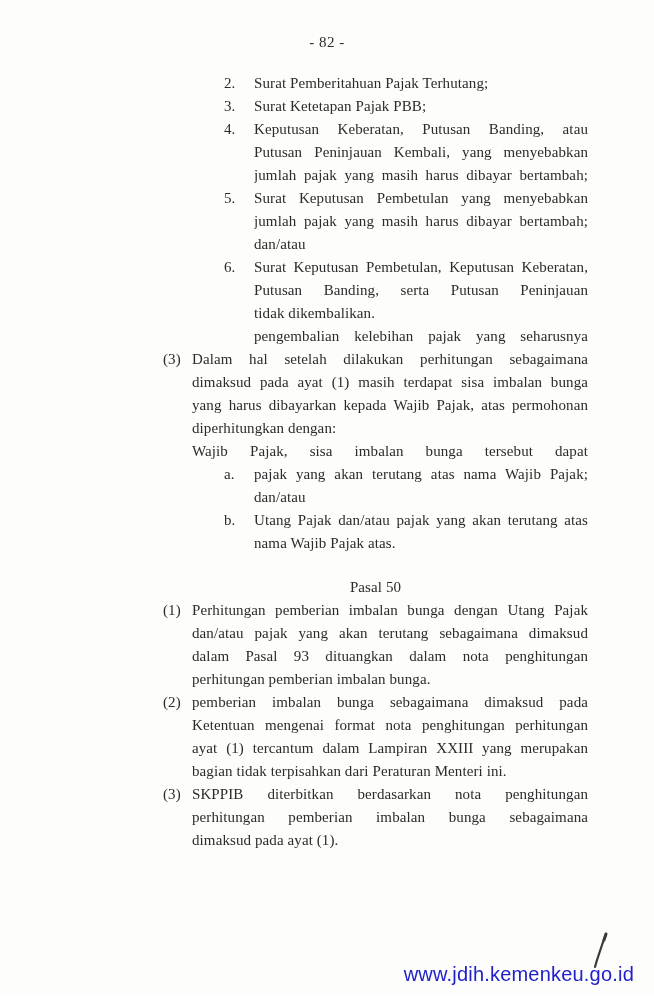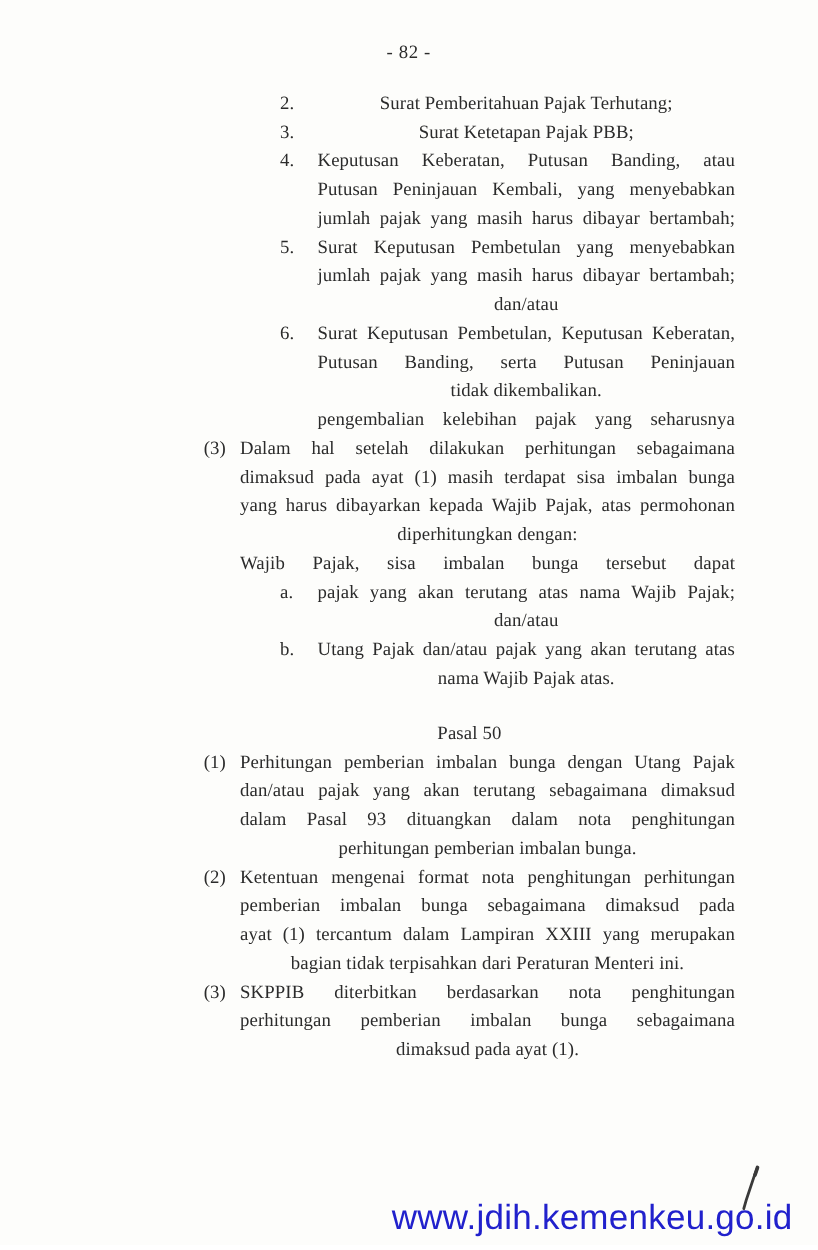--- a/index.html
+++ b/index.html
@@ -32,21 +32,21 @@
     letter-spacing: 0.1px;
   }
   .item { display: flex; }
   .item .marker { flex: 0 0 29px; }
   .item.lv2 { margin-left: 61px; }
   .item.lv2 .marker { flex: 0 0 30px; }
   .item .lines { flex: 1 1 auto; min-width: 0; }
   .line {
     height: 23px;
     overflow: hidden;
-    text-align: center;
+    text-align: left;
   }
   .line.j {
     text-align: justify;
     text-align-last: justify;
   }
   .line.j::after {
     content: "";
     display: inline-block;
     width: 100%;
     height: 0;
@@ -54,21 +54,21 @@
   .heading {
     height: 23px;
     text-align: center;
   }
   .spacer { height: 21px; }
   .watermark {
     position: absolute;
     right: 20px;
     top: 962px;
     font-family: "Liberation Sans", sans-serif;
-    font-size: 28px;
+    font-size: 20px;
     line-height: 24px;
     letter-spacing: 0.2px;
   }
   .pen-stroke {
     position: absolute;
     left: 590px;
     top: 931px;
     width: 22px;
     height: 42px;
   }
@@ -150,22 +150,22 @@
         <div class="lines">
           <div class="line j">Perhitungan pemberian imbalan bunga dengan Utang Pajak</div>
           <div class="line j">dan/atau pajak yang akan terutang sebagaimana dimaksud</div>
           <div class="line j">dalam Pasal 93 dituangkan dalam nota penghitungan</div>
           <div class="line l">perhitungan pemberian imbalan bunga.</div>
         </div>
       </div>
       <div class="item lv1">
         <div class="marker">(2)</div>
         <div class="lines">
+          <div class="line j">pemberian imbalan bunga sebagaimana dimaksud pada</div>
           <div class="line j">Ketentuan mengenai format nota penghitungan perhitungan</div>
-          <div class="line j">pemberian imbalan bunga sebagaimana dimaksud pada</div>
           <div class="line j">ayat (1) tercantum dalam Lampiran XXIII yang merupakan</div>
           <div class="line l">bagian tidak terpisahkan dari Peraturan Menteri ini.</div>
         </div>
       </div>
       <div class="item lv1">
         <div class="marker">(3)</div>
         <div class="lines">
           <div class="line j">SKPPIB diterbitkan berdasarkan nota penghitungan</div>
           <div class="line j">perhitungan pemberian imbalan bunga sebagaimana</div>
           <div class="line l">dimaksud pada ayat (1).</div>

